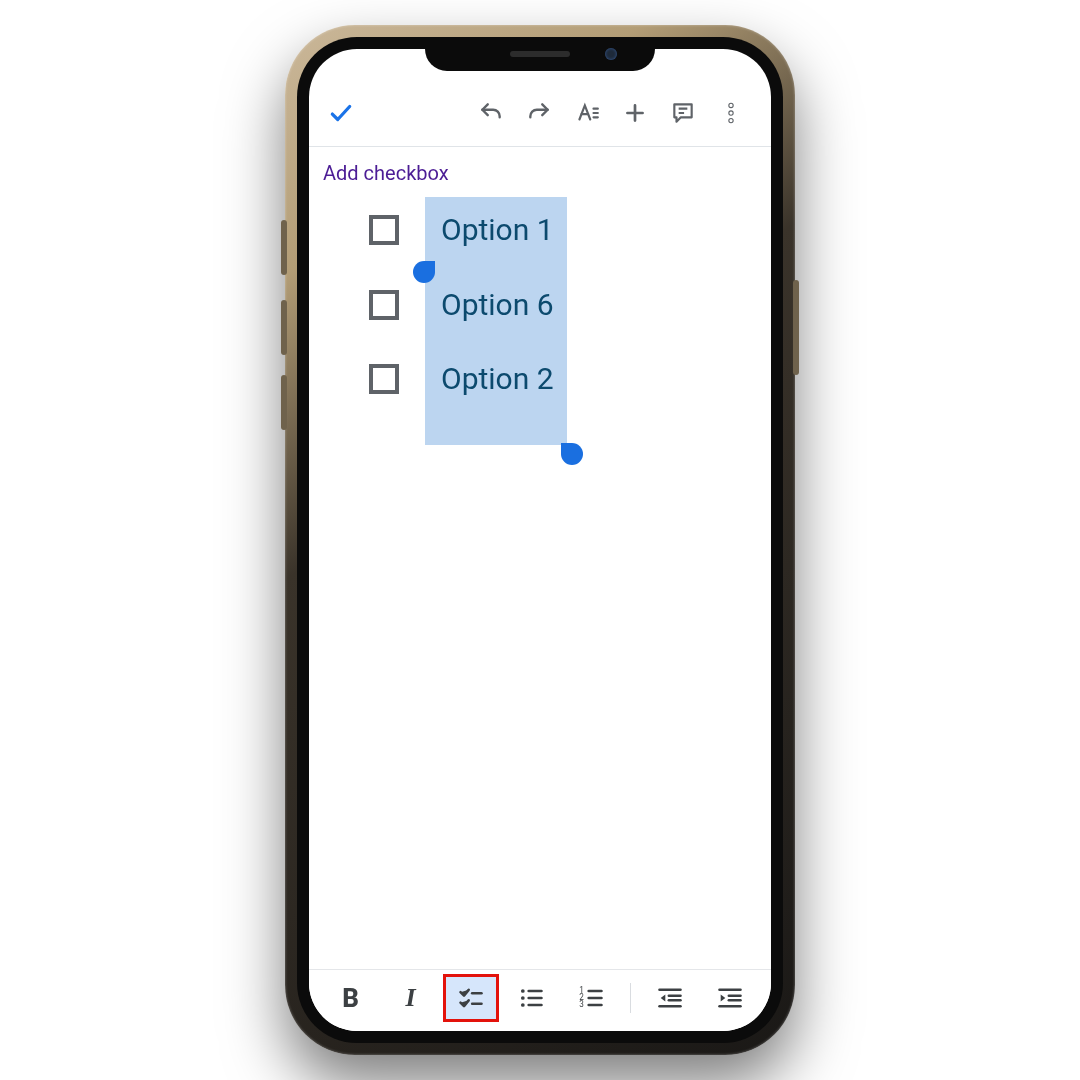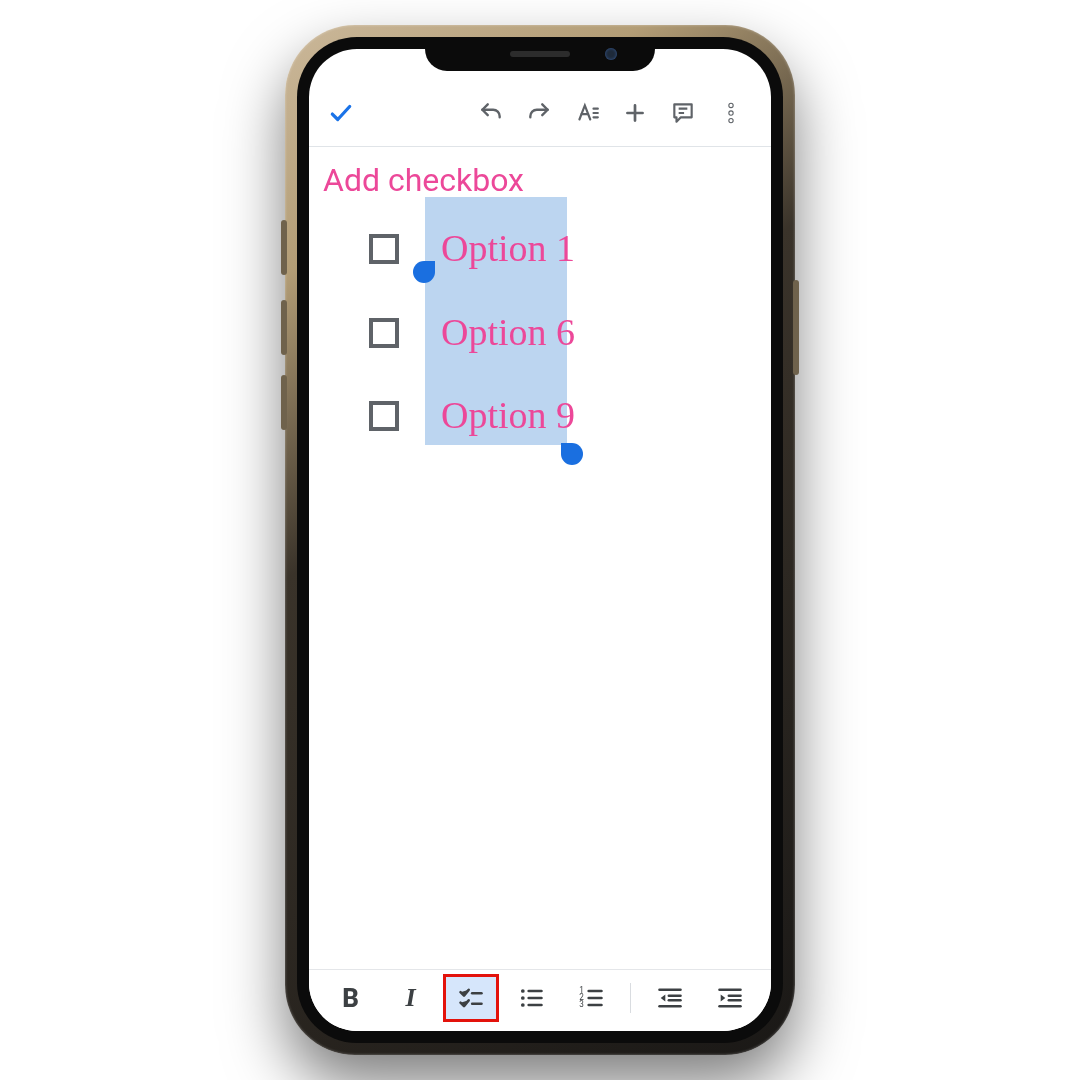--- a/index.html
+++ b/index.html
@@ -89,42 +89,41 @@
   .grey svg { stroke: #5f6368; fill: none; }
 
   
   .doc {
     flex: 1;
     padding: 10px 12px;
     position: relative;
     overflow: hidden;
   }
   .doc-title {
-    font-size: 32px;
-    color: #ec4899;
+    font-size: 20px;
+    color: #4c1d95;
     margin: 4px 0 28px 2px;
   }
   .checklist { margin-left: 48px; }
   .check-item {
     display: flex;
     align-items: center;
     margin-bottom: 40px;
   }
   .box {
     width: 30px; height: 30px;
     border: 4px solid #5f6368;
     margin-right: 40px;
     flex-shrink: 0;
   }
   .opt {
-    font-size: 38px;
-    color: #ec4899;
+    font-size: 30px;
+    color: #0c4a6e;
     line-height: 1.15;
     padding: 0 2px;
-    font-family: Liberation Serif, serif;
   }
   .sel-bg {
     position: absolute;
     left: 116px;
     top: 50px;
     width: 142px;
     height: 248px;
     background: #bcd5f0;
     z-index: 0;
   }
@@ -229,21 +228,21 @@
           <div class="check-item">
             <div class="box"></div>
             <span class="opt">Option 1</span>
           </div>
           <div class="check-item">
             <div class="box"></div>
             <span class="opt">Option 6</span>
           </div>
           <div class="check-item">
             <div class="box"></div>
-            <span class="opt">Option 9</span>
+            <span class="opt">Option 2</span>
           </div>
         </div>
       </div>
 
       <div class="formatbar">
         <div class="fbtn bold">B</div>
         <div class="fbtn italic">I</div>
         <div class="fbtn active annot">
           <svg viewBox="0 0 24 24" fill="none" stroke-width="2.2" stroke-linecap="round" stroke-linejoin="round">
               <polyline points="3 7 6 10 10 5"></polyline>

